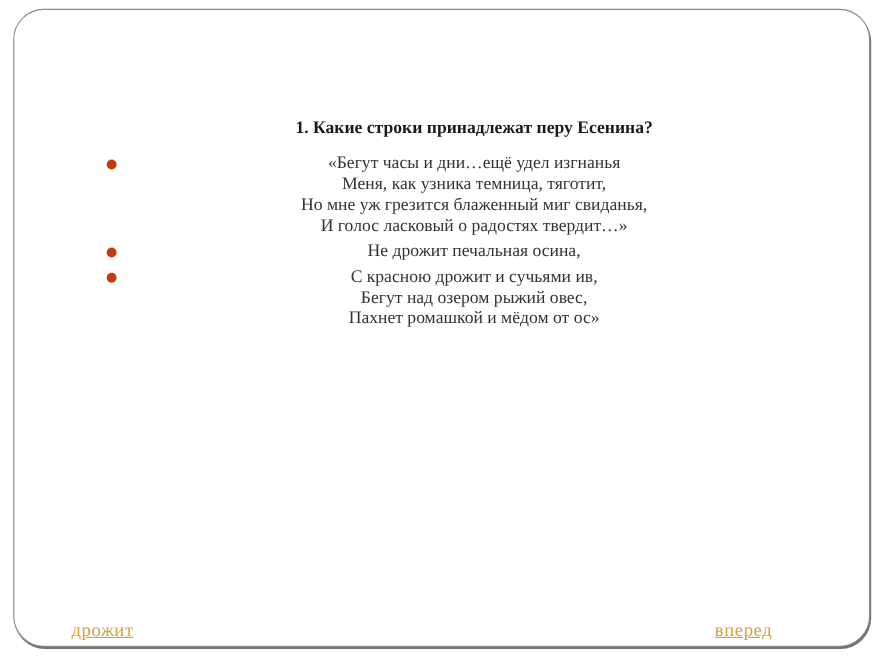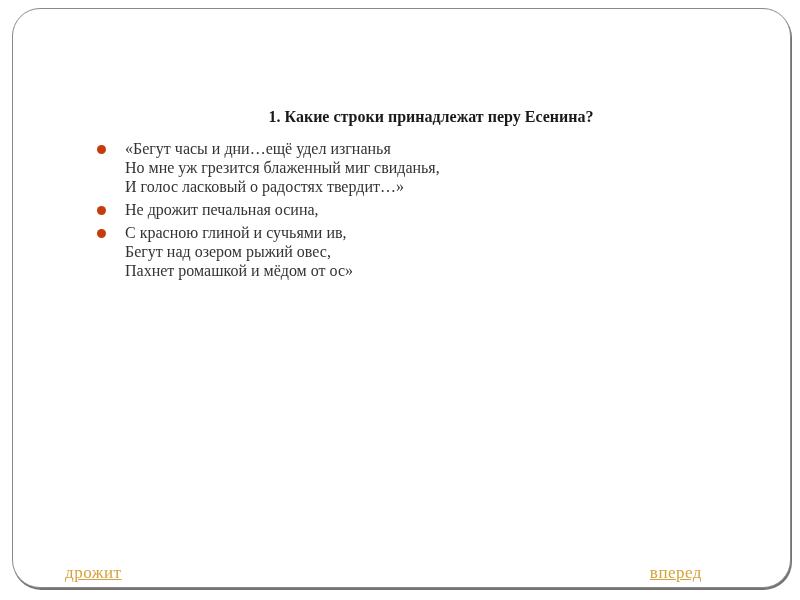--- a/index.html
+++ b/index.html
@@ -39,20 +39,21 @@
     font-size: 16px;
     line-height: 19px;
     font-weight: bold;
     color: var(--title-text, #1a1a1a);
   }
   .bullet-list {
     position: absolute;
     left: 84px;
     top: 130px;
     width: 640px;
+    text-align: center;
   }
   .bullet-item {
     position: relative;
     padding-left: 28px;
     margin-bottom: 4px;
   }
   .bullet-dot {
     position: absolute;
     left: 0;
     top: 6px;
@@ -84,32 +85,33 @@
 <div class="stage">
   <div class="slide">
 
     <div class="slide-title">1. Какие строки принадлежат перу Есенина?</div>
 
     <div class="bullet-list">
 
       <div class="bullet-item">
         <span class="bullet-dot"></span>
         <div class="poem-line">«Бегут часы и дни…ещё удел изгнанья</div>
+        <div class="poem-line">Меня, как узника темница, тяготит,</div>
         <div class="poem-line">Но мне уж грезится блаженный миг свиданья,</div>
         <div class="poem-line">И голос ласковый о радостях твердит…»</div>
       </div>
 
       <div class="bullet-item">
         <span class="bullet-dot"></span>
         <div class="poem-line">Не дрожит печальная осина,</div>
       </div>
 
       <div class="bullet-item">
         <span class="bullet-dot"></span>
-        <div class="poem-line">С красною глиной и сучьями ив,</div>
+        <div class="poem-line">С красною дрожит и сучьями ив,</div>
         <div class="poem-line">Бегут над озером рыжий овес,</div>
         <div class="poem-line">Пахнет ромашкой и мёдом от ос»</div>
       </div>
 
     </div>
 
     <a class="nav-link nav-back">дрожит</a>
 
     <a class="nav-link nav-forward">вперед</a>
 

